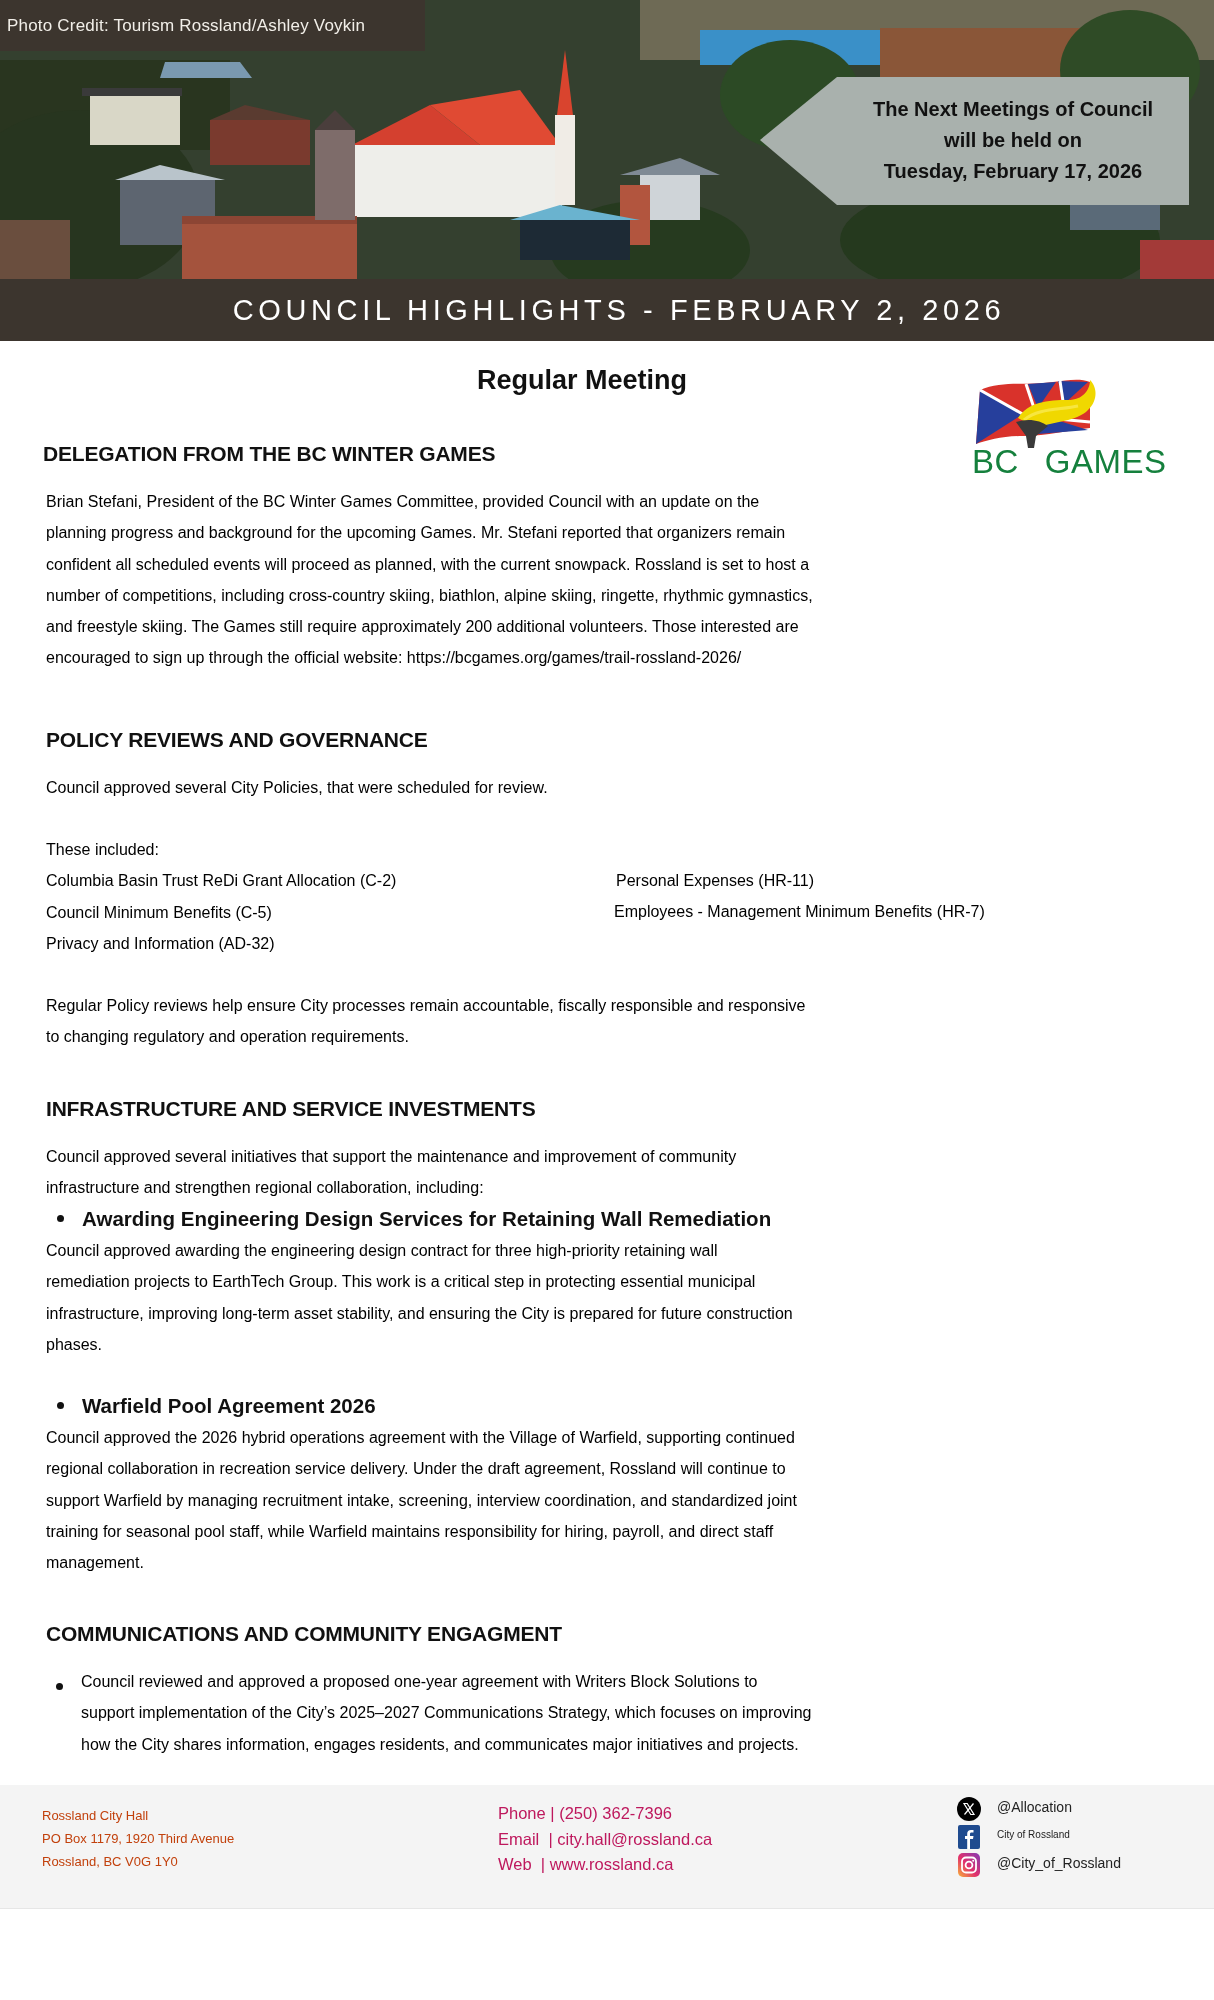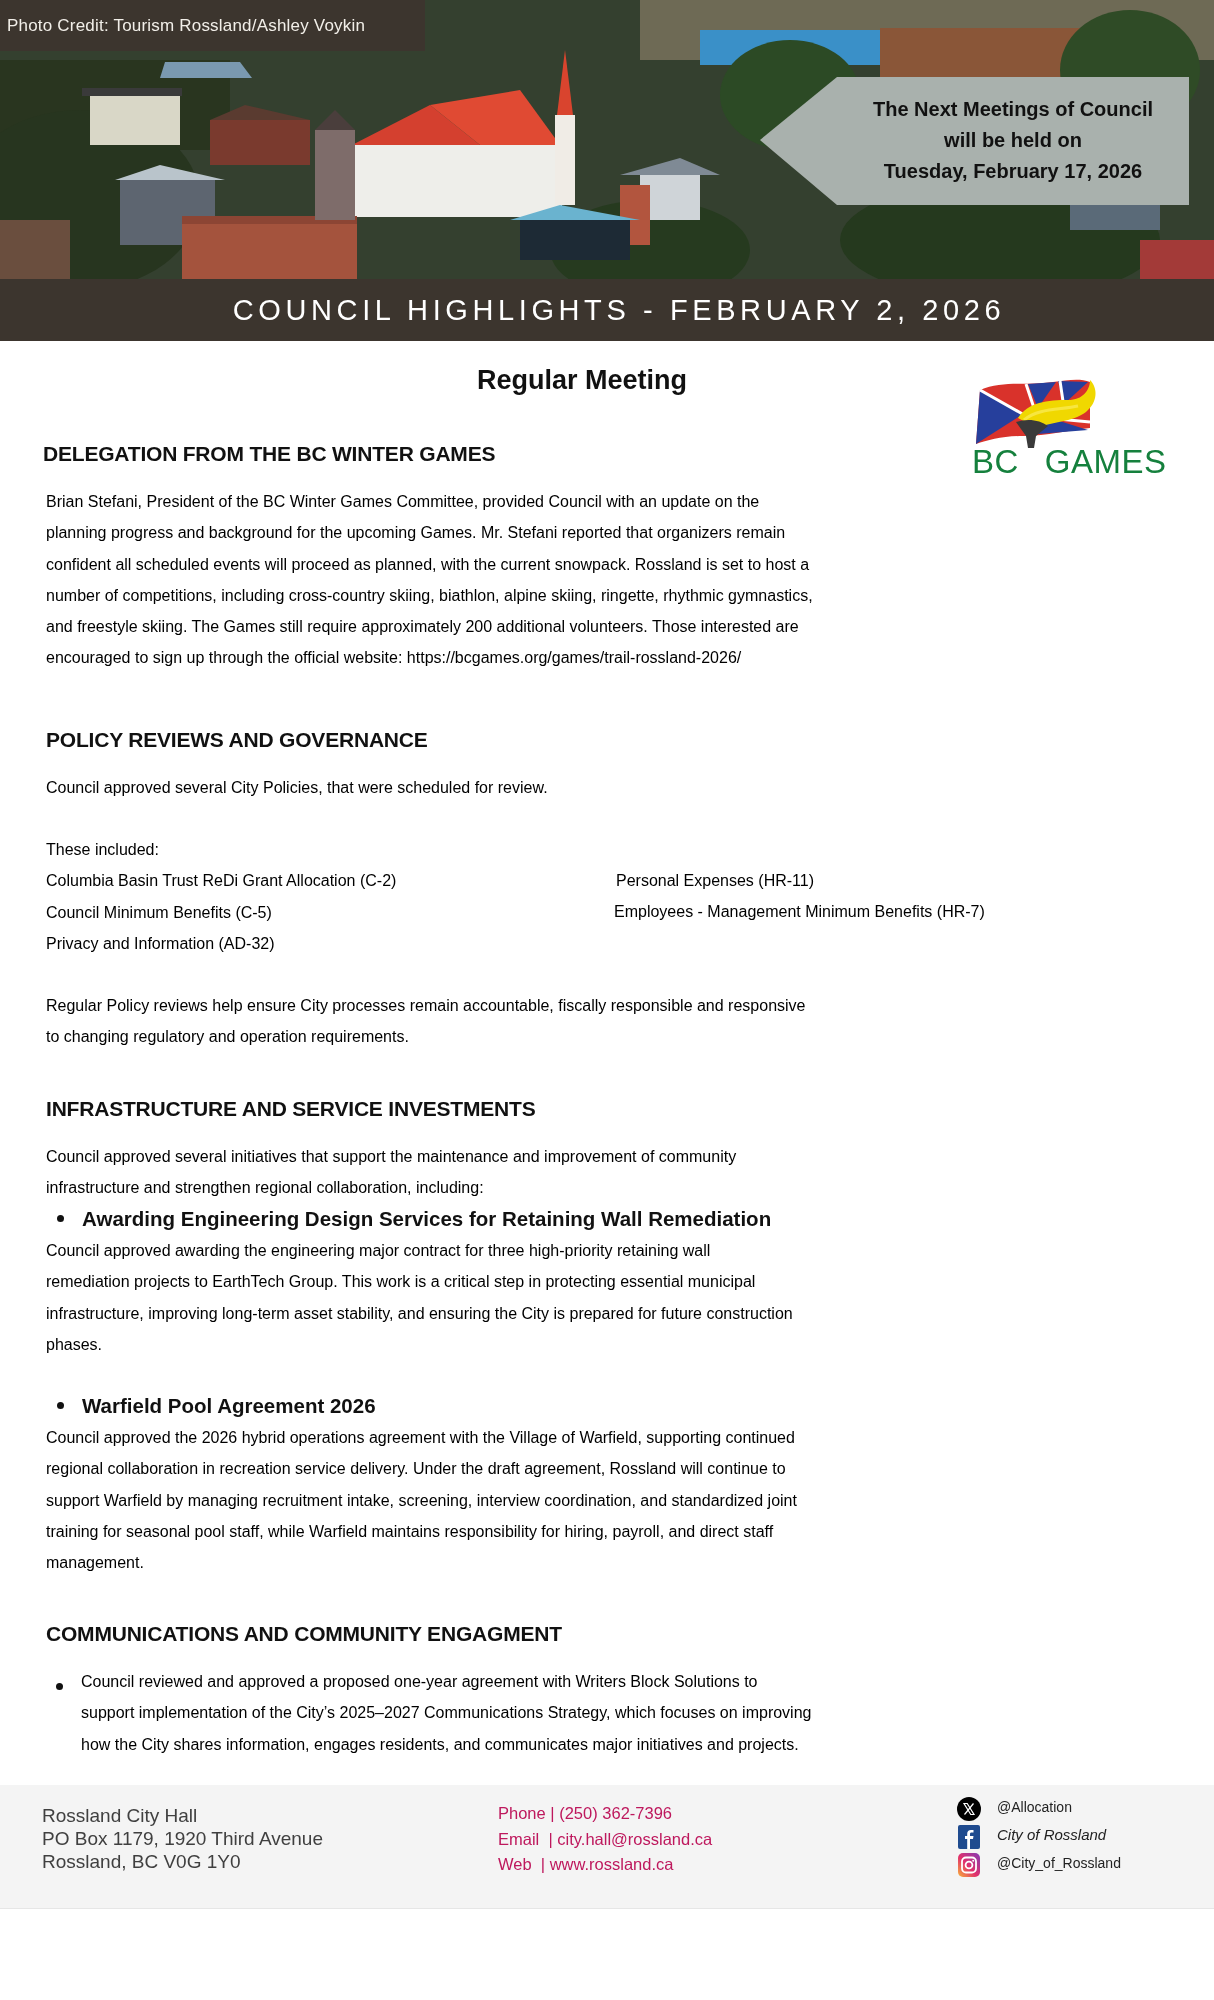--- a/index.html
+++ b/index.html
@@ -30,28 +30,28 @@
 
   .h { position: absolute; font-weight: bold; font-size: 21px; line-height: 26px; white-space: nowrap; letter-spacing: -0.2px; }
   .p { position: absolute; font-size: 16px; line-height: 31.3px; color: #000000; }
   .p .line { display: block; white-space: nowrap; }
 
   .bullet-title { position: absolute; font-weight: bold; font-size: 20.5px; line-height: 31px; white-space: nowrap; }
   .bullet-dot { display: inline-block; width: 7px; height: 7px; border-radius: 50%; background: #111; vertical-align: middle; margin-right: 18px; position: relative; top: -2px; }
 
   
   .footer { position: absolute; left: 0; top: 1785px; width: 1214px; height: 124px; background: #f4f4f4; border-bottom: 1px solid #e6e6e6; }
-  .f-addr { position: absolute; left: 42px; top: 19px; font-size: 19px; line-height: 23px; color: #404040; }
+  .f-addr { position: absolute; left: 42px; top: 19px; font-size: 13px; line-height: 23px; color: #c2410c; }
   .f-contact { position: absolute; left: 498px; top: 16px; font-size: 16.5px; line-height: 25.5px; color: #be185d; }
   .f-contact .row { white-space: nowrap; }
   .f-social { position: absolute; left: 957px; top: 10px; }
   .s-row { position: relative; height: 28px; width: 220px; }
   .s-icon { position: absolute; left: 0; top: 2px; width: 24px; height: 24px; }
   .s-label { position: absolute; left: 40px; top: 3px; font-size: 14px; line-height: 18px; color: #222; white-space: nowrap; }
-  .s-row.fb .s-label { font-size: 15px; font-style: italic; }
+  .s-row.fb .s-label { font-size: 10px; }
 </style>
 </head>
 <body>
 
 <div class="hero">
   <svg class="scene" width="1214" height="279" viewBox="0 0 1214 279">
 
     <rect x="0" y="0" width="1214" height="279" fill="#34402f"></rect>
     <rect x="640" y="0" width="574" height="60" fill="#6e6a55"></rect>
     <rect x="700" y="30" width="260" height="35" fill="#3a90c8"></rect>
@@ -162,21 +162,21 @@
 
 <div class="h" style="left:46px; top:1096px;">INFRASTRUCTURE AND SERVICE INVESTMENTS</div>
 <div class="p" style="left:46px; top:1141px;">
   <span class="line">Council approved several initiatives that support the maintenance and improvement of community</span>
   <span class="line">infrastructure and strengthen regional collaboration, including:</span>
 </div>
 <div class="bullet-title" style="left:57px; top:1203px;">
   <span class="bullet-dot"></span><span>Awarding Engineering Design Services for Retaining Wall Remediation</span>
 </div>
 <div class="p" style="left:46px; top:1235px;">
-  <span class="line">Council approved awarding the engineering major contract for three high-priority retaining wall</span>
+  <span class="line">Council approved awarding the engineering design contract for three high-priority retaining wall</span>
   <span class="line">remediation projects to EarthTech Group. This work is a critical step in protecting essential municipal</span>
   <span class="line">infrastructure, improving long-term asset stability, and ensuring the City is prepared for future construction</span>
   <span class="line">phases.</span>
 </div>
 <div class="bullet-title" style="left:57px; top:1390px;">
   <span class="bullet-dot"></span><span>Warfield Pool Agreement 2026</span>
 </div>
 <div class="p" style="left:46px; top:1422px;">
   <span class="line">Council approved the 2026 hybrid operations agreement with the Village of Warfield, supporting continued</span>
   <span class="line">regional collaboration in recreation service delivery. Under the draft agreement, Rossland will continue to</span>

